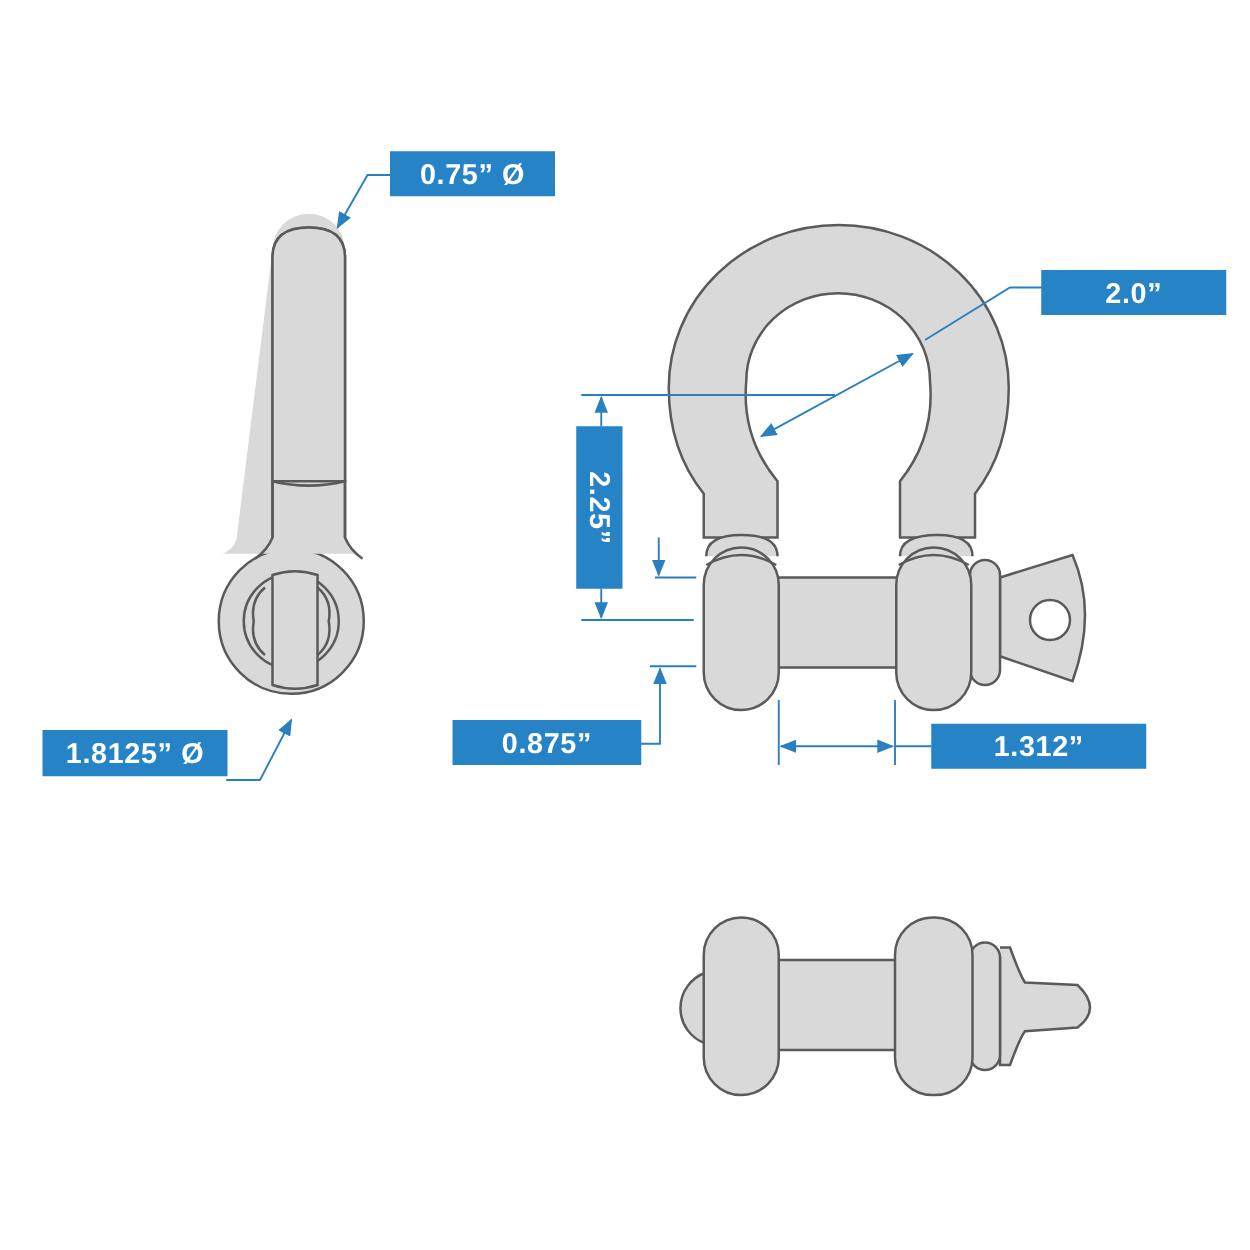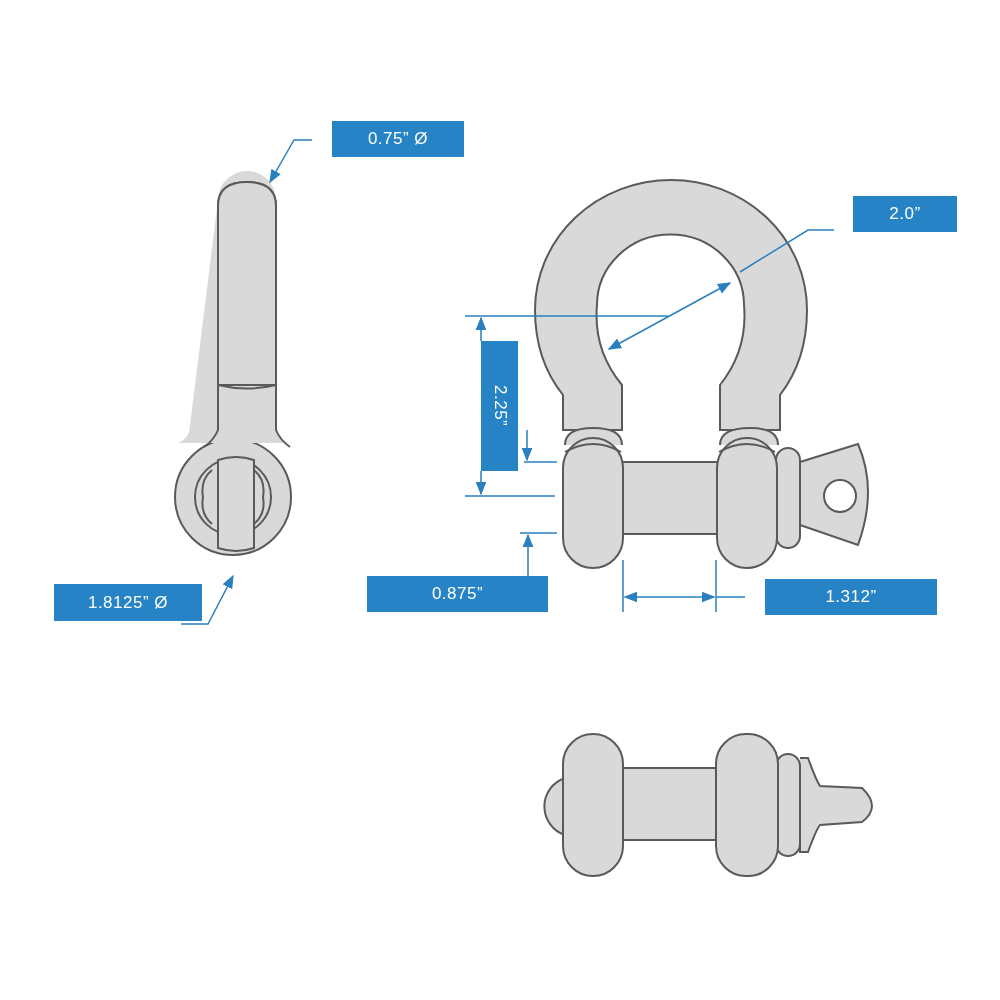--- a/index.html
+++ b/index.html
@@ -1,22 +1,22 @@
 <!DOCTYPE html>
 <html><head>
   <meta charset="utf-8">
   <style>
     html, body { margin: 0; padding: 0; background: #ffffff; }
     body { width: 1000px; height: 1000px; position: relative; overflow: hidden;
            font-family: "Liberation Sans", "DejaVu Sans", sans-serif; }
     svg.drawing { position: absolute; left: 0; top: 0; }
     .label-box { position: absolute; background: #2683c6; color: #ffffff;
-                 font-weight: normal; font-size: 17px; display: flex;
+                 font-weight: bold; font-size: 23px; display: flex;
                  align-items: center; justify-content: center; letter-spacing: 0.5px;
-                 box-sizing: border-box; margin-left: 20px; }
+                 box-sizing: border-box; }
     .label-vertical { writing-mode: vertical-rl; }
   </style>
 </head>
 <body>
 
 <svg class="drawing" width="1000" height="1000" viewBox="0 0 1000 1000">
   <defs>
     <marker id="arr" viewBox="0 0 10 10" refX="9" refY="5" markerWidth="9" markerHeight="9" orient="auto-start-reverse">
       <path d="M0,1 L10,5 L0,9 z" fill="#2a7fbf"></path>
     </marker>
@@ -92,21 +92,21 @@
     <line x1="716" y1="560" x2="716" y2="612"></line>
     <line x1="625" y1="597" x2="714" y2="597" marker-start="url(#arr)" marker-end="url(#arr)"></line>
     <line x1="716" y1="597" x2="745" y2="597"></line>
 
     <polyline points="181,624 208,624 233,576" marker-end="url(#arr)"></polyline>
   </g>
 </svg>
 
 <div class="label-box" style="left:312px; top:121px; width:132px; height:36px;">0.75” Ø</div>
 
-<div class="label-box" style="left:833px; top:196px; width:104px; height:36px;">2.0”</div>
+<div class="label-box" style="left:833px; top:216px; width:148px; height:36px;">2.0”</div>
 
 <div class="label-box label-vertical" style="left:461px; top:341px; width:37px; height:130px;">2.25”</div>
 
-<div class="label-box" style="left:347px; top:576px; width:181px; height:36px;">0.875”</div>
+<div class="label-box" style="left:362px; top:576px; width:151px; height:36px;">0.875”</div>
 
 <div class="label-box" style="left:745px; top:579px; width:172px; height:36px;">1.312”</div>
 
 <div class="label-box" style="left:34px; top:584px; width:148px; height:37px;">1.8125” Ø</div>
 
 </body></html>

